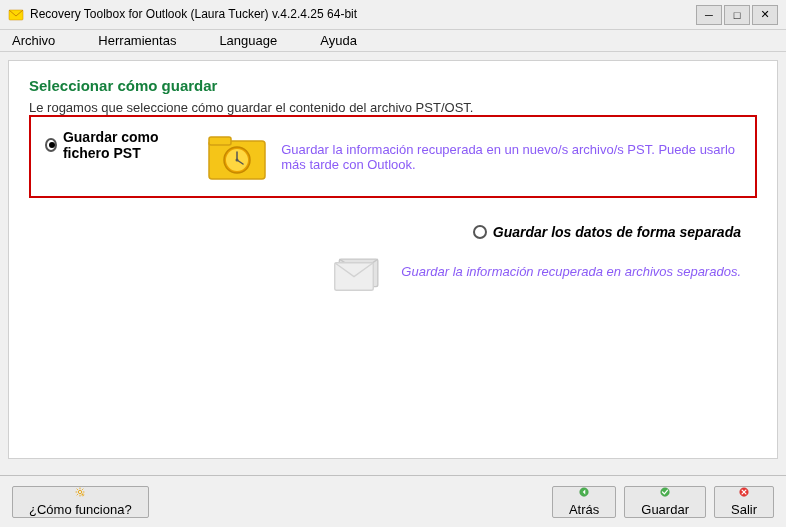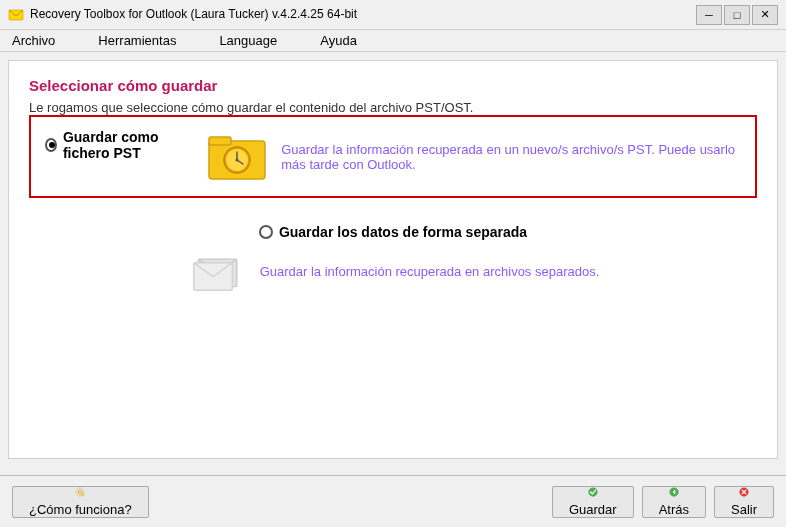--- a/index.html
+++ b/index.html
@@ -72,21 +72,21 @@
       background: white;
       margin: 8px;
       padding: 16px 20px;
       border: 1px solid #d0d0d0;
       height: calc(527px - 30px - 22px - 60px - 16px);
     }
 
     .page-title {
       font-size: 15px;
       font-weight: bold;
-      color: #be185d;
+      color: #15803d;
       margin-bottom: 6px;
     }
     .page-subtitle {
       font-size: 13px;
       color: #333;
       margin-bottom: 0;
     }
 
     
     .option-box {
@@ -251,21 +251,21 @@
           <line x1="30" y1="31" x2="36" y2="35" stroke="#555" stroke-width="1.5" stroke-linecap="round"></line>
 
           <circle cx="30" cy="31" r="1.5" fill="#555"></circle>
         </svg>
         <span class="option-description">Guardar la información recuperada en un nuevo/s archivo/s PST. Puede usarlo más tarde con Outlook.</span>
       </div>
     </div>
   </div>
 
   <div class="option-box">
-    <div style="display:flex; flex-direction:column; align-items:center; width:100%;">
+    <div style="display:flex; flex-direction:column; align-items:flex-end; width:100%;font-style:italic;">
       <div class="option-label-row">
         <span class="radio-outer"></span>
         <span class="option-label">Guardar los datos de forma separada</span>
       </div>
       <div style="display:flex; align-items:center; gap:14px; padding-left:4px;">
 
         <svg class="mail-icon" viewBox="0 0 60 55" style="opacity:0.7;">
 
           <rect x="8" y="14" width="42" height="30" rx="2" fill="#d8d8d8" stroke="#b0b0b0" stroke-width="1.5"></rect>
           <polyline points="8,14 30,28 50,14" fill="none" stroke="#b0b0b0" stroke-width="1.5"></polyline>
@@ -299,31 +299,31 @@
         <circle cx="14" cy="14" r="2" fill="none" stroke="#e8a000" stroke-width="1"></circle>
       </svg>
       <span>¿Cómo funciona?</span>
     </button>
   </div>
   <div class="bottom-right">
     <button class="btn">
 
       <svg width="16" height="16" viewBox="0 0 16 16">
         <circle cx="8" cy="8" r="7" fill="#4caf50" stroke="#388e3c" stroke-width="0.5"></circle>
+        <polygon points="10,4 6,8 10,12" fill="white"></polygon>
+      </svg>
+      <span>Atrás</span>
+    </button>
+    <button class="btn">
+
+      <svg width="16" height="16" viewBox="0 0 16 16">
+        <circle cx="8" cy="8" r="7" fill="#4caf50" stroke="#388e3c" stroke-width="0.5"></circle>
         <polyline points="4,8 7,11 12,5" fill="none" stroke="white" stroke-width="2" stroke-linecap="round"></polyline>
       </svg>
       <span>Guardar</span>
-    </button>
-    <button class="btn">
-
-      <svg width="16" height="16" viewBox="0 0 16 16">
-        <circle cx="8" cy="8" r="7" fill="#4caf50" stroke="#388e3c" stroke-width="0.5"></circle>
-        <polygon points="10,4 6,8 10,12" fill="white"></polygon>
-      </svg>
-      <span>Atrás</span>
     </button>
     <button class="btn">
 
       <svg width="16" height="16" viewBox="0 0 16 16">
         <circle cx="8" cy="8" r="7" fill="#e53935" stroke="#c62828" stroke-width="0.5"></circle>
         <line x1="5" y1="5" x2="11" y2="11" stroke="white" stroke-width="2" stroke-linecap="round"></line>
         <line x1="11" y1="5" x2="5" y2="11" stroke="white" stroke-width="2" stroke-linecap="round"></line>
       </svg>
       <span>Salir</span>
     </button>

